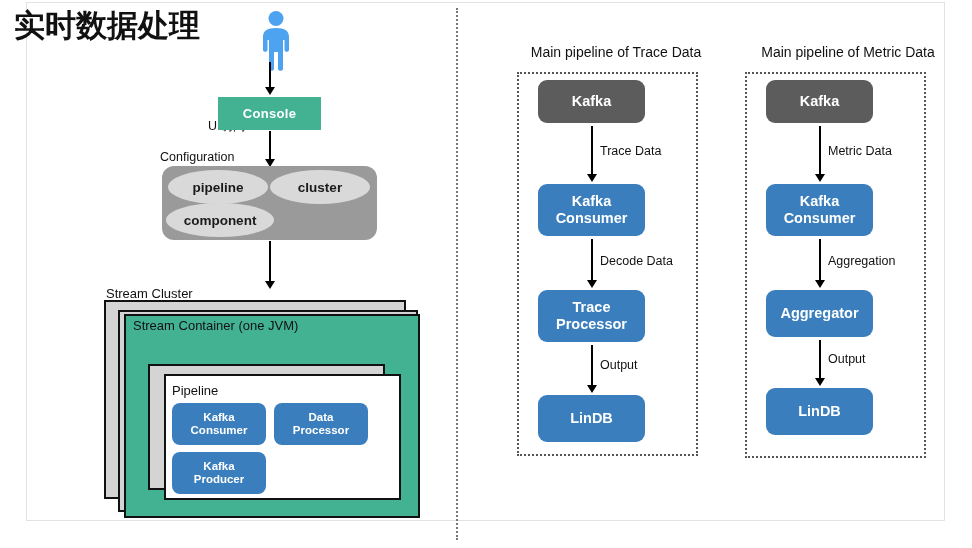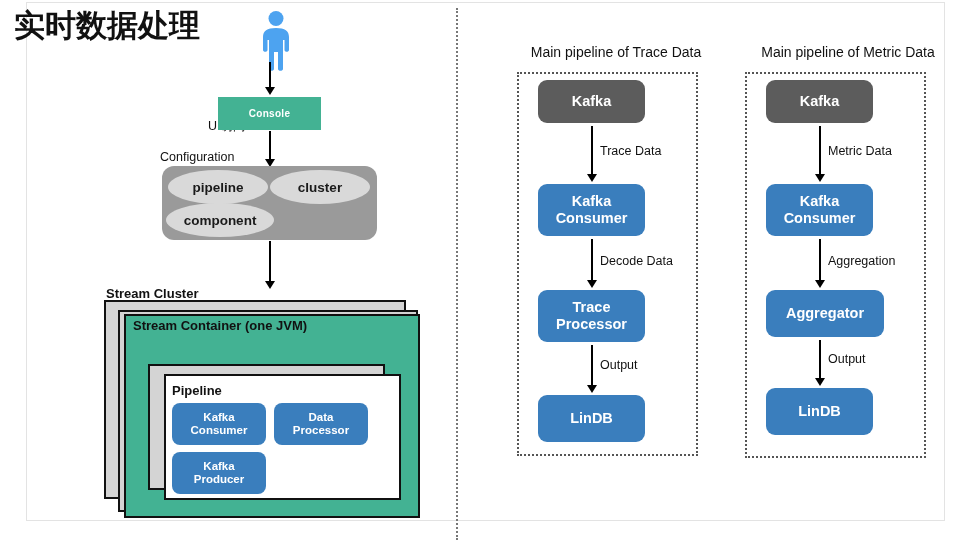--- a/index.html
+++ b/index.html
@@ -28,21 +28,21 @@
     position:absolute;left:456px;top:8px;width:0;height:532px;
     border-left:2px dotted #777;
   }
   
   .person{position:absolute;left:258px;top:10px;width:36px;height:62px;}
   
   .lbl{position:absolute;font-size:12.5px;color:#111;white-space:nowrap;}
   
   .console-box{
     position:absolute;left:218px;top:97px;width:103px;height:33px;
-    background:#43b293;color:#ffffff;font-size:10px;font-weight:bold;
+    background:#43b293;color:#ffffff;font-size:13px;font-weight:bold;
     display:flex;align-items:center;justify-content:center;
     letter-spacing:.3px;
   }
   
   .arrow-v{position:absolute;width:10px;}
   .arrow-v .stem{position:absolute;left:4px;top:0;width:2px;background:#000;}
   .arrow-v .head{
     position:absolute;left:0;width:0;height:0;
     border-left:5px solid transparent;border-right:5px solid transparent;
     border-top:8px solid #000;
@@ -56,21 +56,21 @@
     position:absolute;background:#d9d9d9;border-radius:50%;
     display:flex;align-items:center;justify-content:center;
     font-size:13.5px;font-weight:bold;color:#1a1a1a;white-space:nowrap;
   }
   
   .layer{position:absolute;border:2px solid #111;box-sizing:border-box;}
   .layer-gray{background:#d4d4d4;}
   .layer-green{background:#43b293;}
   .layer-white{background:#ffffff;}
   .layer-title{
-    position:absolute;font-size:13px;color:#111;white-space:nowrap;font-weight:bold;
+    position:absolute;font-size:13px;color:#111;white-space:nowrap;font-weight:normal;
   }
   .bluebox{
     position:absolute;background:#3a7ebd;border-radius:8px;color:#fff;
     font-size:11.5px;font-weight:bold;line-height:13.5px;
     display:flex;align-items:center;justify-content:center;text-align:center;
   }
   
   .pipe-title{
     position:absolute;font-size:14px;color:#111;white-space:nowrap;text-align:center;
   }
@@ -167,21 +167,21 @@
     <div class="stem" style="height:40px;"></div>
       <div class="head" style="top:40px;"></div>
   </div>
   <div class="edge-label" style="left:600px;top:358px;">Output</div>
 
   <div class="pipe-title" style="left:735px;top:44px;width:226px;">Main pipeline of Metric Data</div>
   <div class="dashbox" style="left:745px;top:72px;width:181px;height:386px;"></div>
 
   <div class="node node-gray" style="left:766px;top:80px;width:107px;height:43px;">Kafka</div>
   <div class="node node-blue" style="left:766px;top:184px;width:107px;height:52px;">Kafka<br>Consumer</div>
-  <div class="node node-blue" style="left:766px;top:290px;width:118px;height:47px;">Aggregator</div>
+  <div class="node node-blue" style="left:766px;top:290px;width:107px;height:47px;">Aggregator</div>
   <div class="node node-blue" style="left:766px;top:388px;width:107px;height:47px;">LinDB</div>
 
   <div class="arrow-v" style="left:815px;top:126px;height:56px;">
     <div class="stem" style="height:48px;"></div>
       <div class="head" style="top:48px;"></div>
   </div>
   <div class="edge-label" style="left:828px;top:144px;">Metric Data</div>
 
   <div class="arrow-v" style="left:815px;top:239px;height:49px;">
     <div class="stem" style="height:41px;"></div>

